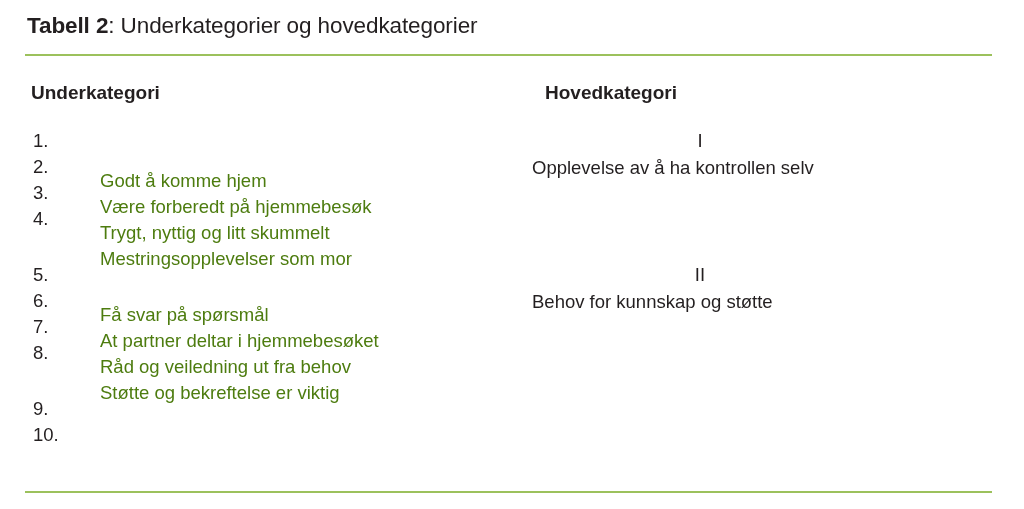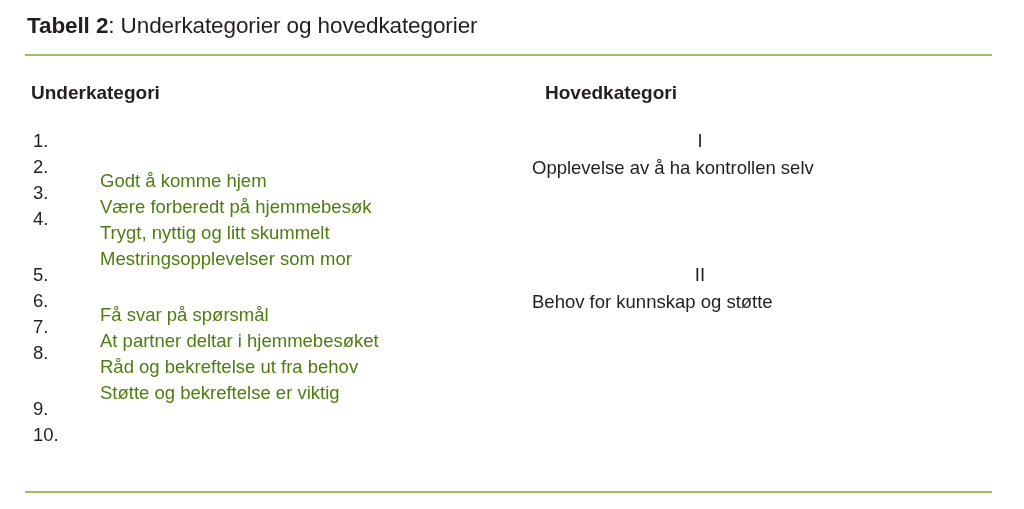--- a/index.html
+++ b/index.html
@@ -177,21 +177,21 @@
           <div class="sub-item">
             <span class="sub-num">5.</span>
             <span class="sub-text">Få svar på spørsmål</span>
           </div>
           <div class="sub-item">
             <span class="sub-num">6.</span>
             <span class="sub-text">At partner deltar i hjemmebesøket</span>
           </div>
           <div class="sub-item">
             <span class="sub-num">7.</span>
-            <span class="sub-text">Råd og bekreftelse ut fra behov</span>
+            <span class="sub-text">Råd og veiledning ut fra behov</span>
           </div>
           <div class="sub-item">
             <span class="sub-num">8.</span>
             <span class="sub-text">Støtte og bekreftelse er viktig</span>
           </div>
         </div>
         <div class="main-cat">
           <span class="main-numeral">II</span>
           <span class="main-label">Behov for kunnskap og støtte</span>
         </div>

